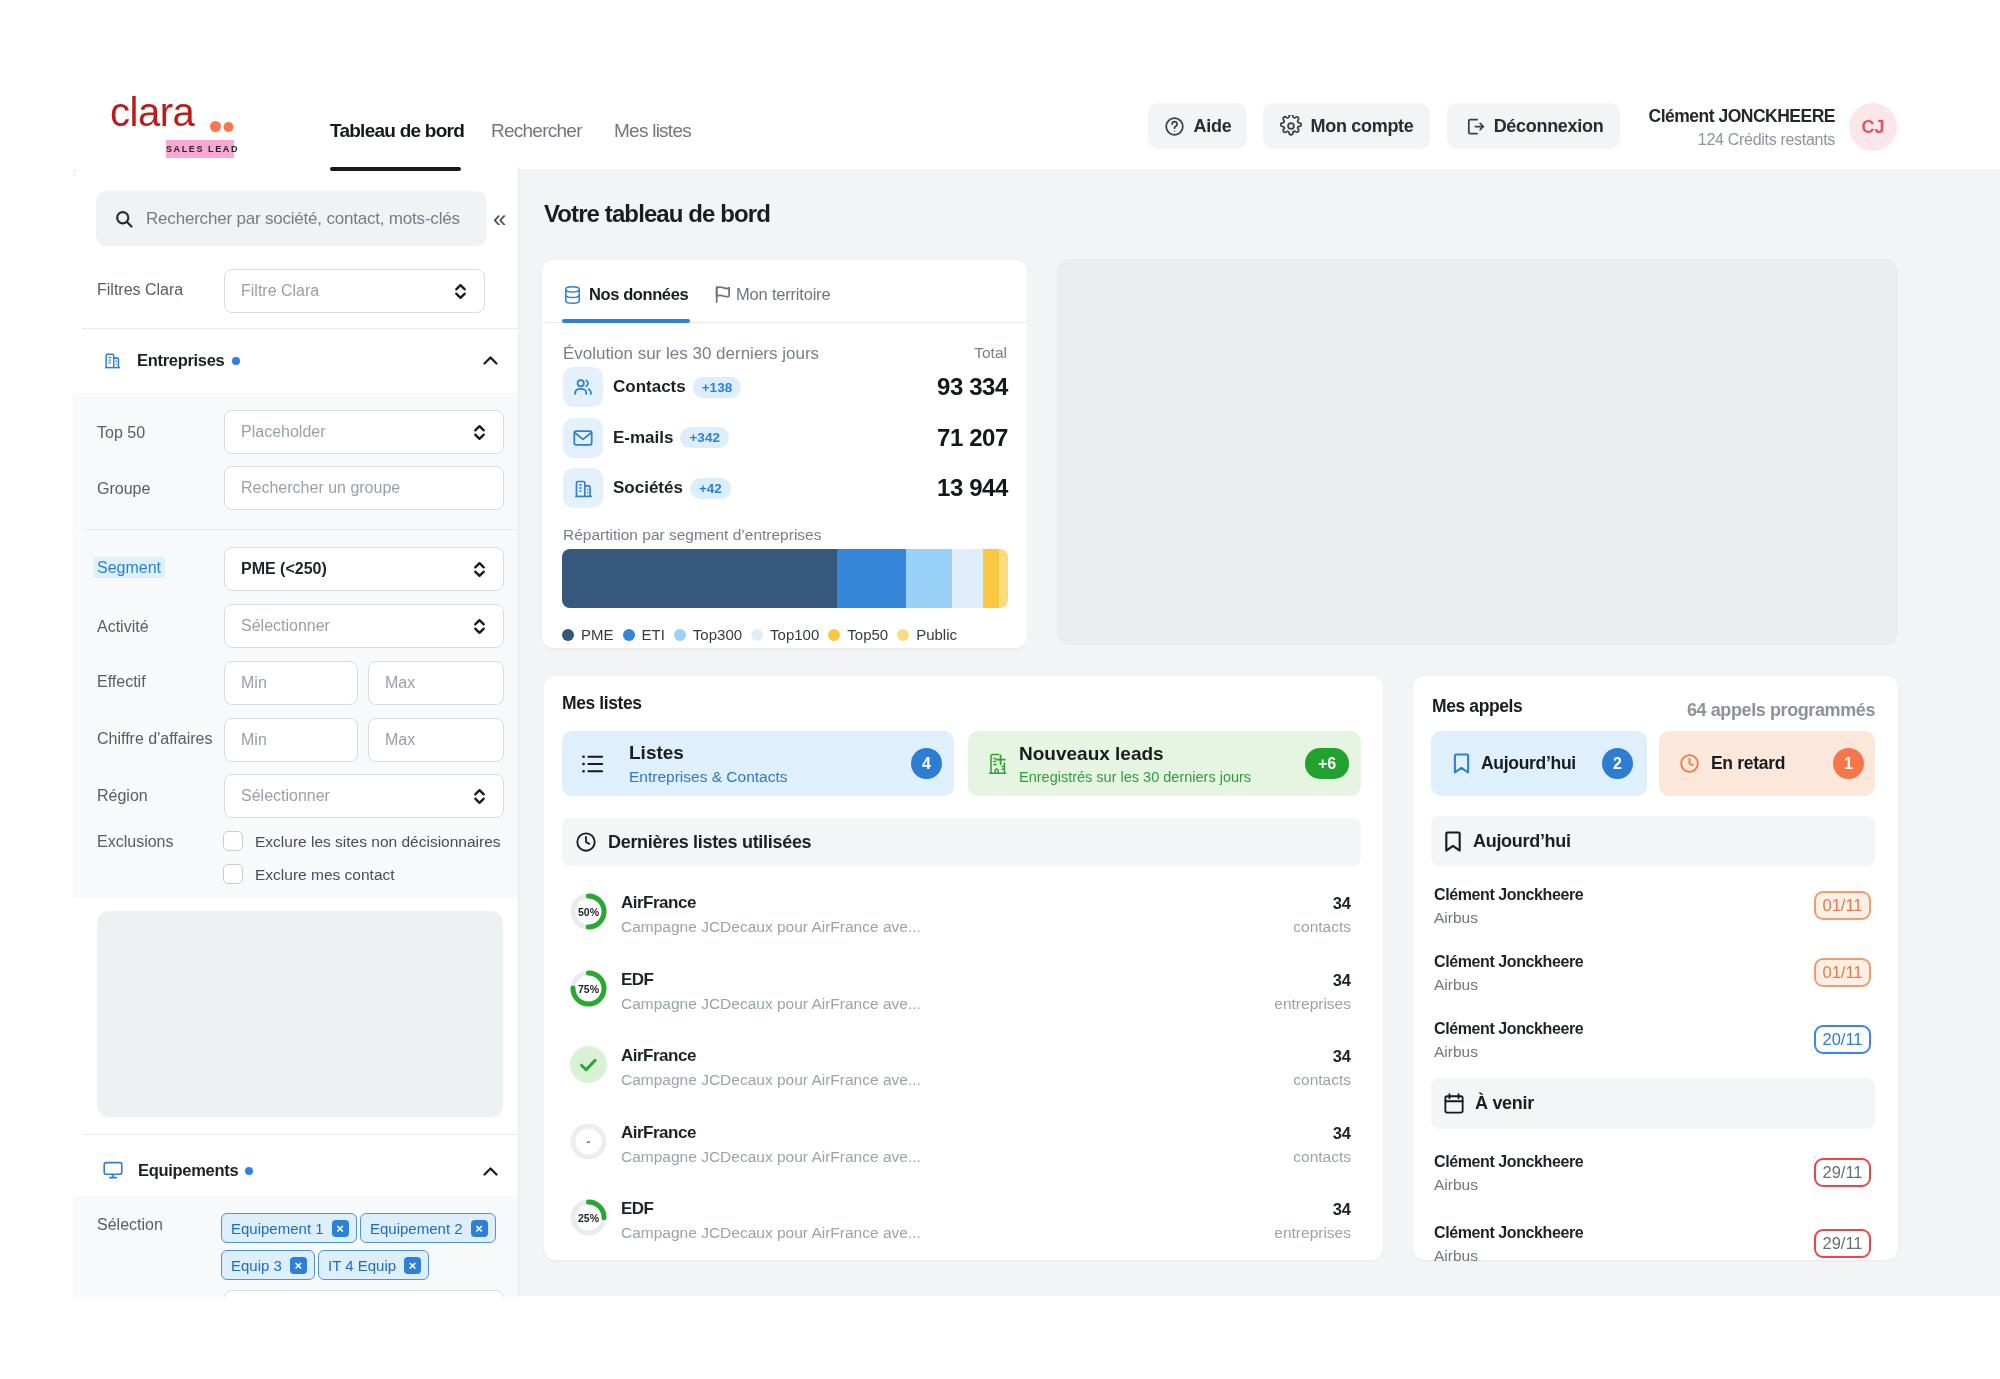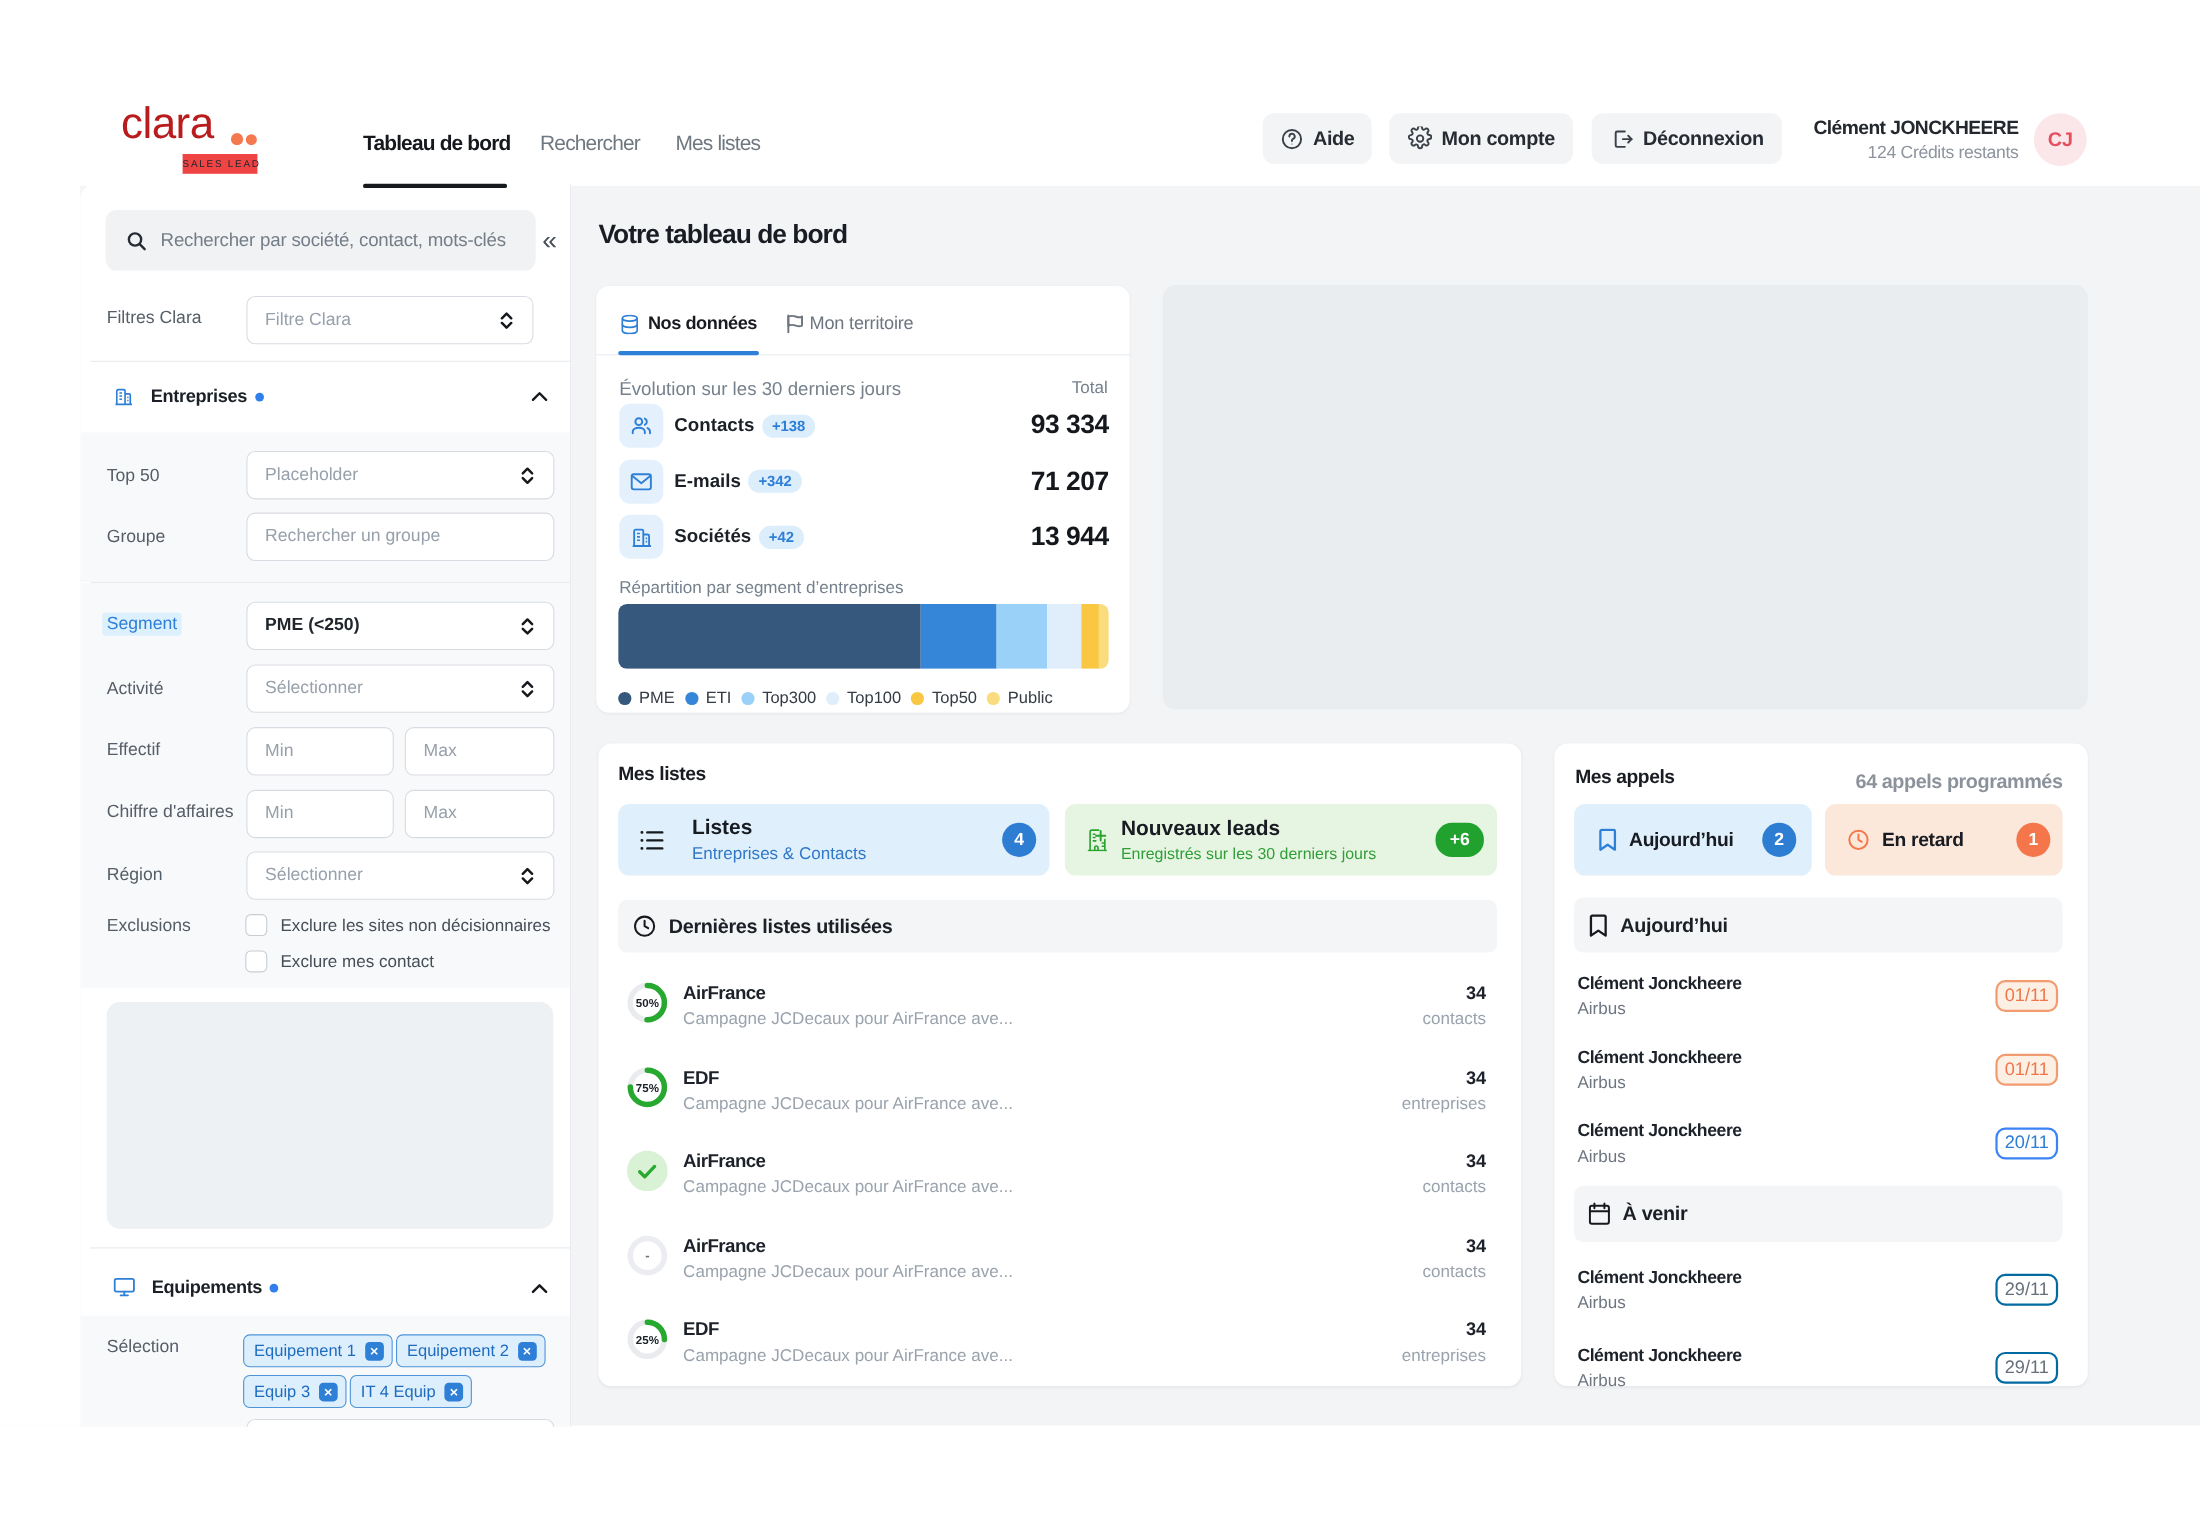--- a/index.html
+++ b/index.html
@@ -7,21 +7,21 @@
   html,body { width:2000px; height:1379px; background:#fff; font-family:"Liberation Sans", sans-serif; color:#1c2128; overflow:hidden; }
   .abs { position:absolute; }
   #stage { position:relative; width:2000px; height:1379px; background:#fff; }
   #bodybg { left:0; top:169px; width:2000px; height:1127px; background:#f2f4f6; }
   #gutter { left:0; top:169px; width:73px; height:1127px; background:#fff; }
   svg { display:block; }
 
   
   #logo-clara { left:110px; top:90px; font-size:40px; letter-spacing:-0.5px; color:#b91c1c; font-weight:400; }
   #logo-dots { left:210px; top:121px; width:34px; height:11px; }
-  #logo-chip { left:166px; top:140px; width:68px; height:18px; background:#ef4444; color:#23272e; font-size:9px; font-weight:400; letter-spacing:1.6px; text-align:center; line-height:18px; }
+  #logo-chip { left:166px; top:140px; width:68px; height:18px; background:#f9a8d4; color:#23272e; font-size:9px; font-weight:700; letter-spacing:1.6px; text-align:center; line-height:18px; }
   .nav { top:120px; font-size:19px; letter-spacing:-0.75px; color:#6f7780; white-space:nowrap; }
   #nav1 { left:330px; color:#15181d; font-weight:700; }
   #nav2 { left:491px; }
   #nav3 { left:614px; }
   #nav-underline { left:330px; top:167px; width:131px; height:4px; background:#16191e; border-radius:2px; z-index:5; }
   .hbtn { top:103px; height:46px; background:#f3f4f6; border-radius:10px; display:flex; align-items:center; justify-content:center; gap:9px; font-size:18px; letter-spacing:-0.3px; font-weight:700; color:#272c33; }
   #btn-aide { left:1148px; width:99px; }
   #btn-compte { left:1263px; width:167px; }
   #btn-deco { left:1447px; width:173px; }
   #user-name { left:1600px; top:106px; width:235px; text-align:right; font-size:17.5px; font-weight:700; letter-spacing:-0.5px; color:#23272e; white-space:nowrap; }
@@ -62,21 +62,21 @@
   .drow { position:absolute; left:21px; width:445px; height:40px; display:flex; align-items:center; }
   .dico { width:40px; height:40px; border-radius:10px; background:#e4f1fd; display:flex; align-items:center; justify-content:center; margin-right:10px; }
   .dlabel { font-size:17px; font-weight:700; color:#1b1f26; }
   .dbadge { margin-left:7px; background:#dcedfb; color:#2e7fd6; font-size:13.5px; font-weight:700; padding:3px 9px; border-radius:11px; }
   .dval { margin-left:auto; font-size:24px; font-weight:700; color:#14171c; letter-spacing:-0.4px; }
   .lgi { display:flex; align-items:center; gap:7px; font-size:15px; color:#343b44; }
   .lgd { width:12px; height:12px; border-radius:50%; }
   .datebadge { position:absolute; width:57px; height:29px; border-radius:9px; font-size:16.5px; font-weight:500; display:flex; align-items:center; justify-content:center; }
   .db-orange { background:#fcefe4; border:2px solid #f29b70; color:#ef764a; }
   .db-blue { background:#fdfeff; border:2px solid #3b82f6; color:#2d7dd2; }
-  .db-gray { background:#fff; border:2px solid #0369a1; color:#666f7a; }
+  .db-gray { background:#fff; border:2px solid #ef4444; color:#666f7a; }
   .cbadge { width:31px; height:31px; border-radius:16px; color:#fff; font-size:16px; font-weight:700; display:flex; align-items:center; justify-content:center; }
   .lrow { position:absolute; left:26px; width:781px; display:flex; align-items:flex-start; }
   .linfo { margin-left:14px; }
   .lval { margin-left:auto; padding-top:1px; }
   .arow { position:absolute; left:21px; width:440px; }
   .arow .rowsub { color:#6e7681; }
   .arow .rowname { font-size:16px; letter-spacing:-0.4px; }
 </style>
 </head>
 <body>

